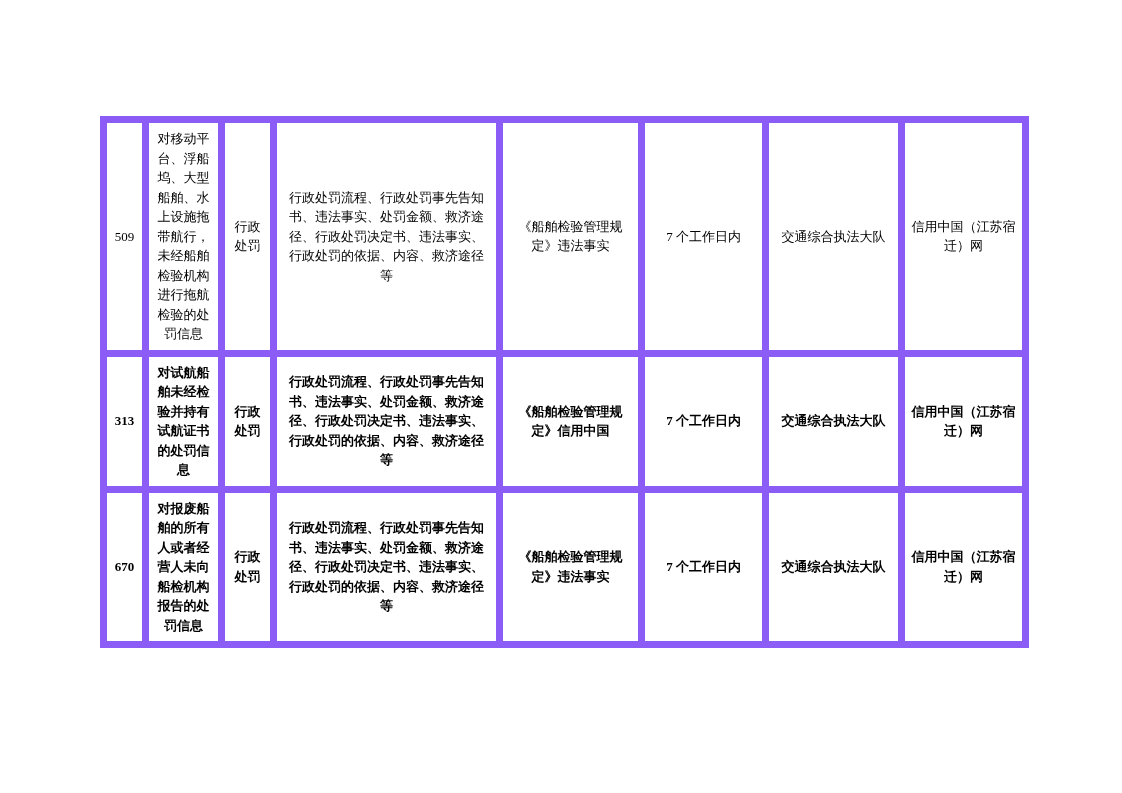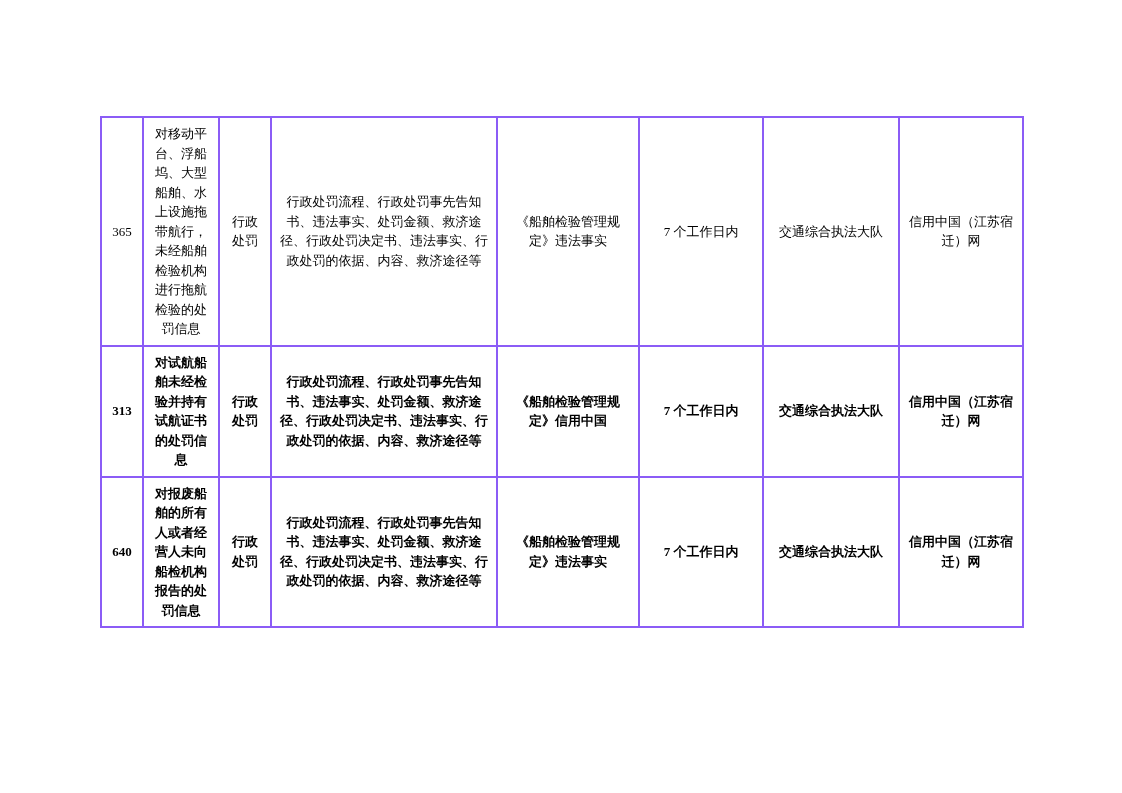--- a/index.html
+++ b/index.html
@@ -25,21 +25,21 @@
     left: 100px;
     top: 116px;
     width: 922px;
   }
   table.doc-table {
     border-collapse: collapse;
     width: 922px;
     table-layout: fixed;
   }
   table.doc-table td {
-    border: 2px solid #8b5cf6;
+    border: 7px solid #8b5cf6;
     vertical-align: middle;
     text-align: center;
     font-size: 13px;
     line-height: 1.5;
     padding: 6px 6px;
     font-family: "Liberation Serif", "DejaVu Serif", serif;
     margin-left: 28px;
   }
   col.c-index { width: 42px; }
   col.c-name { width: 76px; }
@@ -101,41 +101,41 @@
         <col class="c-name">
         <col class="c-type">
         <col class="c-content">
         <col class="c-basis">
         <col class="c-period">
         <col class="c-dept">
         <col class="c-public">
       </colgroup>
       <tbody>
         <tr class="row-365">
-          <td class="index-cell">365</td>
+          <td class="index-cell">509</td>
           <td class="name-cell">对移动平台、浮船坞、大型船舶、水上设施拖带航行，未经船舶检验机构进行拖航检验的处罚信息</td>
           <td class="type-cell">行政处罚</td>
           <td class="content-cell">行政处罚流程、行政处罚事先告知书、违法事实、处罚金额、救济途径、行政处罚决定书、违法事实、行政处罚的依据、内容、救济途径等</td>
           <td class="basis-cell">《船舶检验管理规定》违法事实</td>
           <td class="period-cell">7 个工作日内</td>
           <td class="dept-cell">交通综合执法大队</td>
           <td class="public-cell">信用中国（江苏宿迁）网</td>
         </tr>
         <tr class="row-366">
           <td class="index-cell">313</td>
           <td class="name-cell">对试航船舶未经检验并持有试航证书的处罚信息</td>
           <td class="type-cell">行政处罚</td>
           <td class="content-cell">行政处罚流程、行政处罚事先告知书、违法事实、处罚金额、救济途径、行政处罚决定书、违法事实、行政处罚的依据、内容、救济途径等</td>
           <td class="basis-cell">《船舶检验管理规定》信用中国</td>
           <td class="period-cell">7 个工作日内</td>
           <td class="dept-cell">交通综合执法大队</td>
           <td class="public-cell">信用中国（江苏宿迁）网</td>
         </tr>
         <tr class="row-367">
-          <td class="index-cell">640</td>
+          <td class="index-cell">670</td>
           <td class="name-cell">对报废船舶的所有人或者经营人未向船检机构报告的处罚信息</td>
           <td class="type-cell">行政处罚</td>
           <td class="content-cell">行政处罚流程、行政处罚事先告知书、违法事实、处罚金额、救济途径、行政处罚决定书、违法事实、行政处罚的依据、内容、救济途径等</td>
           <td class="basis-cell">《船舶检验管理规定》违法事实</td>
           <td class="period-cell">7 个工作日内</td>
           <td class="dept-cell">交通综合执法大队</td>
           <td class="public-cell">信用中国（江苏宿迁）网</td>
         </tr>
       </tbody>
     </table>

